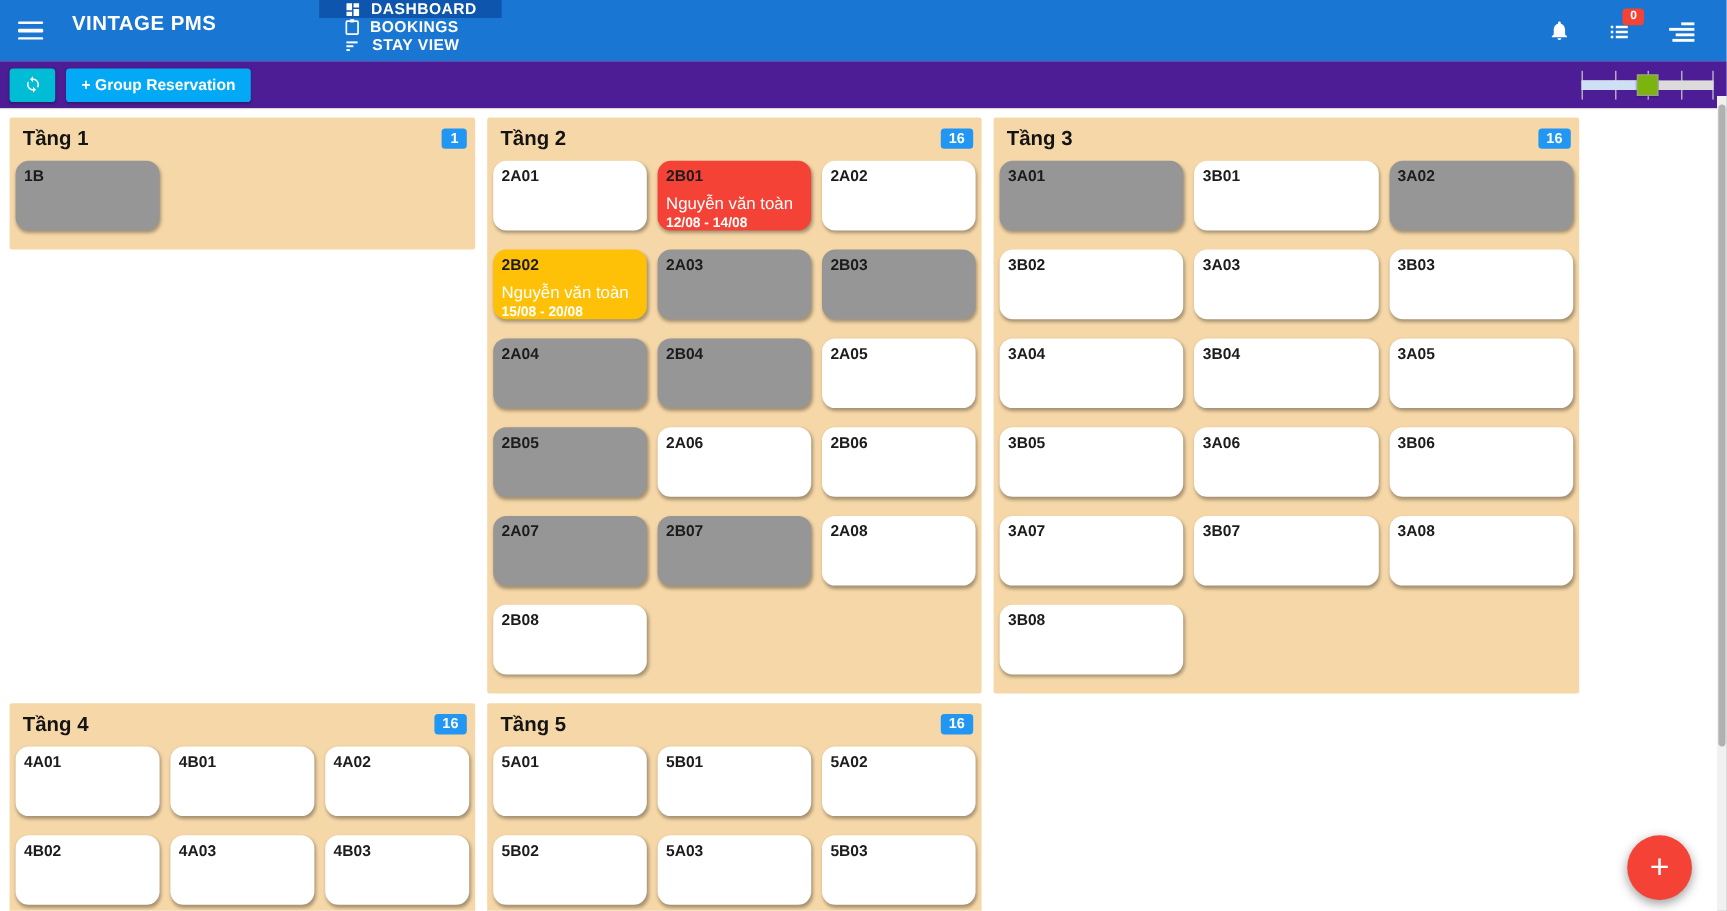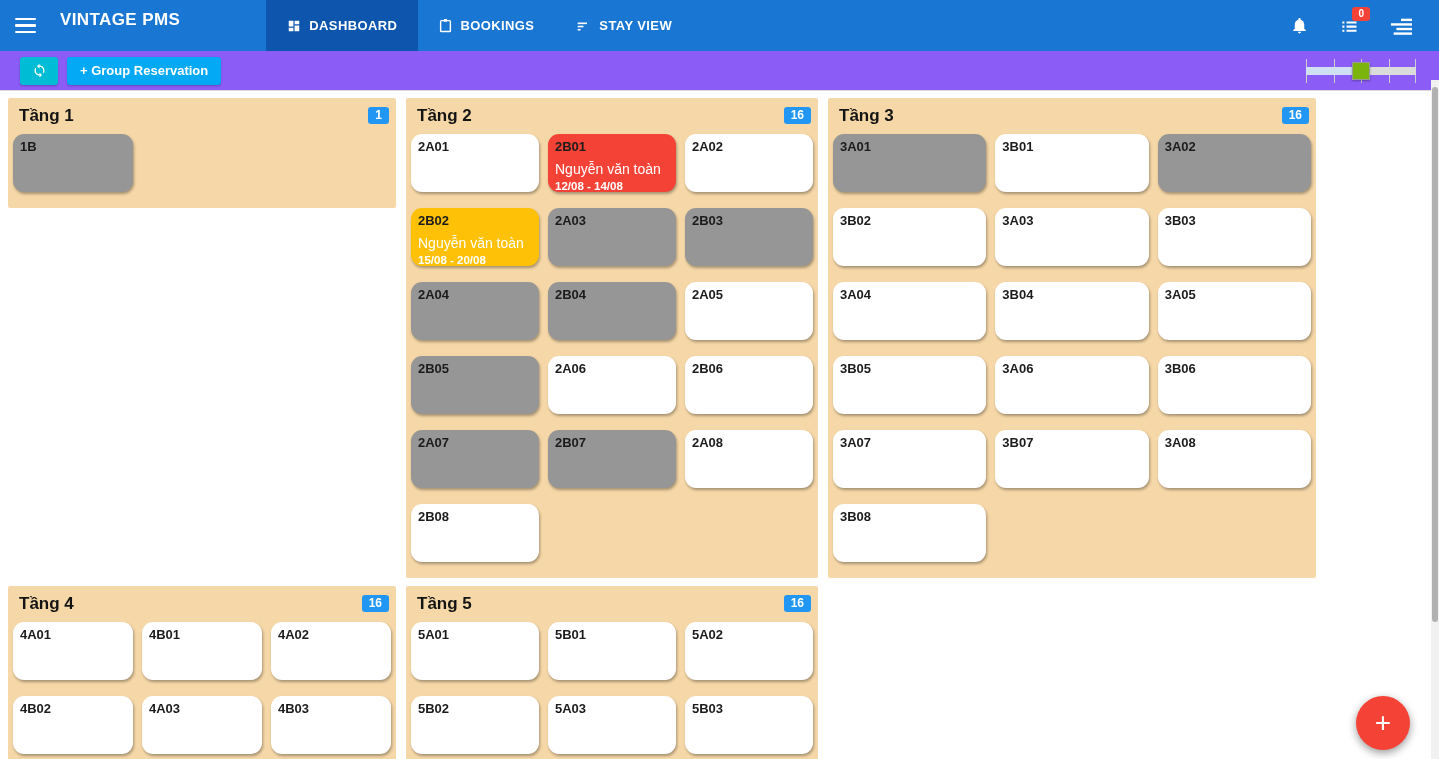--- a/index.html
+++ b/index.html
@@ -10,33 +10,33 @@
   }
   *{box-sizing:border-box;}
   html,body{margin:0;padding:0;width:1439px;height:759px;overflow:hidden;
     font-family:"Liberation Sans",sans-serif;background:#fff;}
   
   .topbar{height:51px;background:var(--header-bg);display:flex;align-items:stretch;color:#fff;}
   .hamburger{display:flex;flex-direction:column;justify-content:center;gap:4px;
     padding:0 0 0 15px;background:none;border:none;cursor:pointer;}
   .hamburger span{display:block;width:21px;height:2.5px;background:#fff;border-radius:1px;}
   .app-title{font-size:17px;font-weight:bold;letter-spacing:.4px;line-height:40px;margin-left:24px;}
-  .tabs{display:flex;margin-left:86px;}
+  .tabs{display:flex;margin-left:86px;flex-direction:column;}
   .tab{display:flex;align-items:center;gap:8px;padding:0 21px;font-size:13px;font-weight:bold;
     letter-spacing:.4px;cursor:pointer;white-space:nowrap;}
   .tab.active{background:var(--active-tab-bg);}
   .tab-icon{display:flex;align-items:center;}
   .top-actions{margin-left:auto;display:flex;align-items:center;gap:30px;padding-right:26px;}
   .icon-btn{position:relative;background:none;border:none;color:#fff;cursor:pointer;
     display:flex;align-items:center;padding:0;}
   .notif-badge{position:absolute;top:-9px;right:-11px;background:var(--fab-red);color:#fff;
     font-size:10px;font-weight:bold;padding:1px 6px;border-radius:3px;line-height:12px;}
   
-  .toolbar{height:40px;background:#8b5cf6;border-bottom:1px solid #d8d8d8;
-    display:flex;align-items:center;padding:0 20px;gap:9px;}
+  .toolbar{height:40px;background:#4c1d95;border-bottom:1px solid #d8d8d8;
+    display:flex;align-items:center;padding:0 8px;gap:9px;}
   .btn-refresh{width:38px;height:28px;background:var(--accent-teal);border:none;border-radius:3px;
     color:#fff;cursor:pointer;display:flex;align-items:center;justify-content:center;
     box-shadow:0 1px 2px rgba(0,0,0,.25);}
   .btn-group-res{height:28px;background:var(--accent-blue);border:none;border-radius:3px;color:#fff;
     font-family:inherit;font-size:13px;font-weight:bold;padding:0 13px;cursor:pointer;
     box-shadow:0 1px 2px rgba(0,0,0,.25);}
   .zoom-slider{margin-left:auto;margin-right:3px;position:relative;width:110px;height:30px;cursor:pointer;}
   .zoom-tick{position:absolute;top:3px;width:1px;height:24px;background:#cdcdcd;}
   .zoom-track{position:absolute;top:11px;left:0;right:0;height:8px;background:#dbdbdb;}
   .zoom-fill{position:absolute;top:11px;left:0;height:8px;background:#cfe0f4;}

